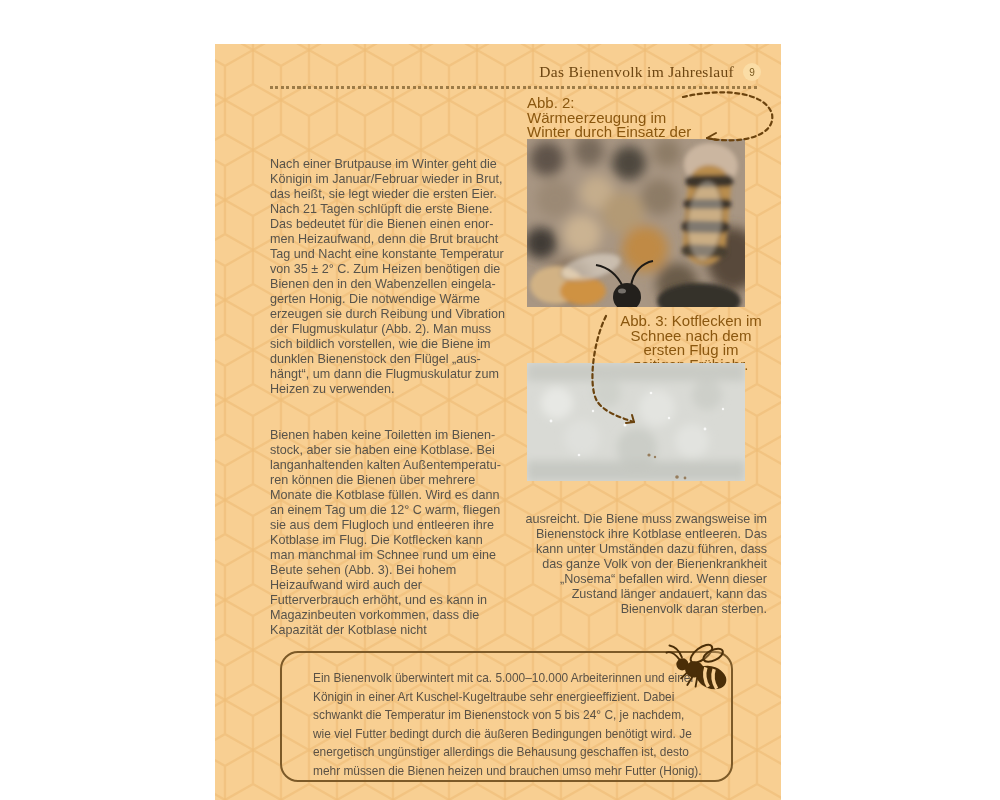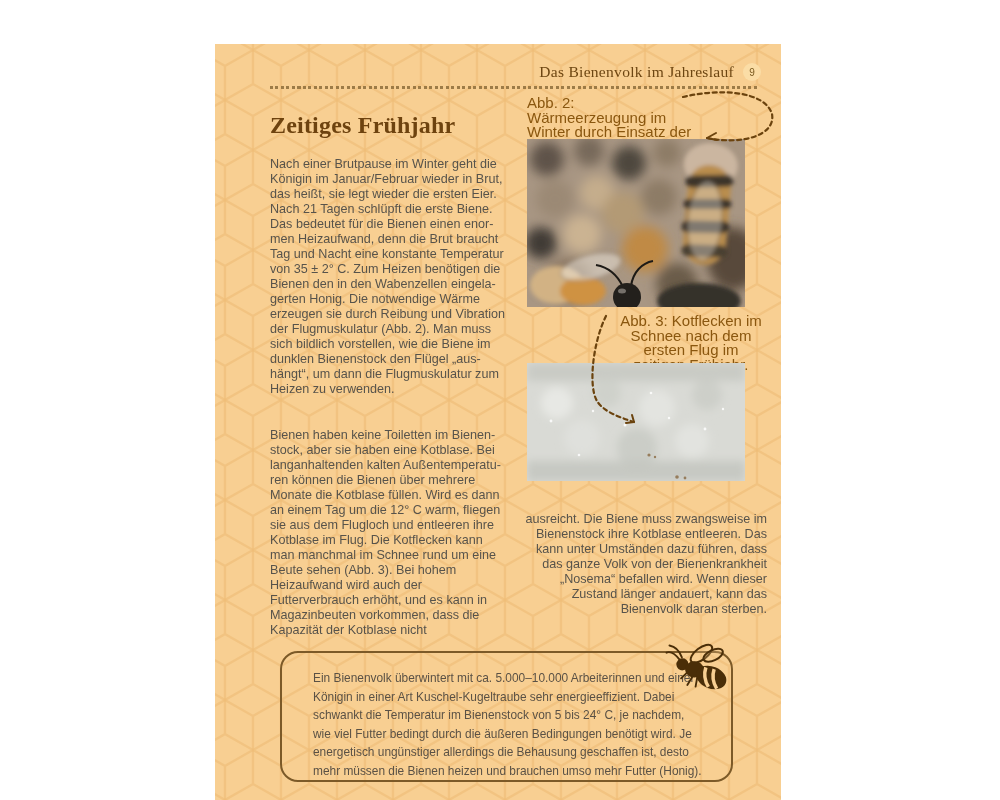--- a/index.html
+++ b/index.html
@@ -66,21 +66,20 @@
     </svg>
 
     <div class="header">
       <span class="header-title">Das Bienenvolk im Jahreslauf</span>
       <span class="pagenum">
         <span>9</span>
       </span>
     </div>
     <div class="rule"></div>
 
-    <h1 class="article-title">Zeitiges Frühjahr</h1>
 
     <p class="body-text p1">Nach einer Brutpause im Winter geht die Königin im Januar/Februar wieder in Brut, das heißt, sie legt wieder die ersten Eier. Nach 21 Tagen schlüpft die erste Biene. Das bedeutet für die Bienen einen enor­men Heizaufwand, denn die Brut braucht Tag und Nacht eine konstante Temperatur von 35 ± 2° C. Zum Heizen benötigen die Bienen den in den Wabenzellen eingela­gerten Honig. Die notwendige Wärme erzeugen sie durch Reibung und Vibration der Flugmuskulatur (Abb. 2). Man muss sich bildlich vorstellen, wie die Biene im dunklen Bienenstock den Flügel „aus­hängt“, um dann die Flugmuskulatur zum Heizen zu verwenden.</p>
     <p class="body-text p2">Bienen haben keine Toiletten im Bienen­stock, aber sie haben eine Kotblase. Bei langanhaltenden kalten Außentemperatu­ren können die Bienen über mehrere Monate die Kotblase füllen. Wird es dann an einem Tag um die 12° C warm, fliegen sie aus dem Flugloch und entleeren ihre Kotblase im Flug. Die Kotflecken kann man manchmal im Schnee rund um eine Beute sehen (Abb. 3). Bei hohem Heizaufwand wird auch der Futterverbrauch erhöht, und es kann in Magazinbeuten vorkommen, dass die Kapazität der Kotblase nicht</p>
 
     <div class="caption cap2">Abb. 2: Wärmeerzeugung im Winter durch Einsatz der Flugmuskulatur.</div>
 
     <div class="photo photo-bees">
       <svg width="218" height="168" viewBox="0 0 218 168" preserveAspectRatio="none">
         <defs>
           <filter id="b1" x="-40%" y="-40%" width="180%" height="180%">

